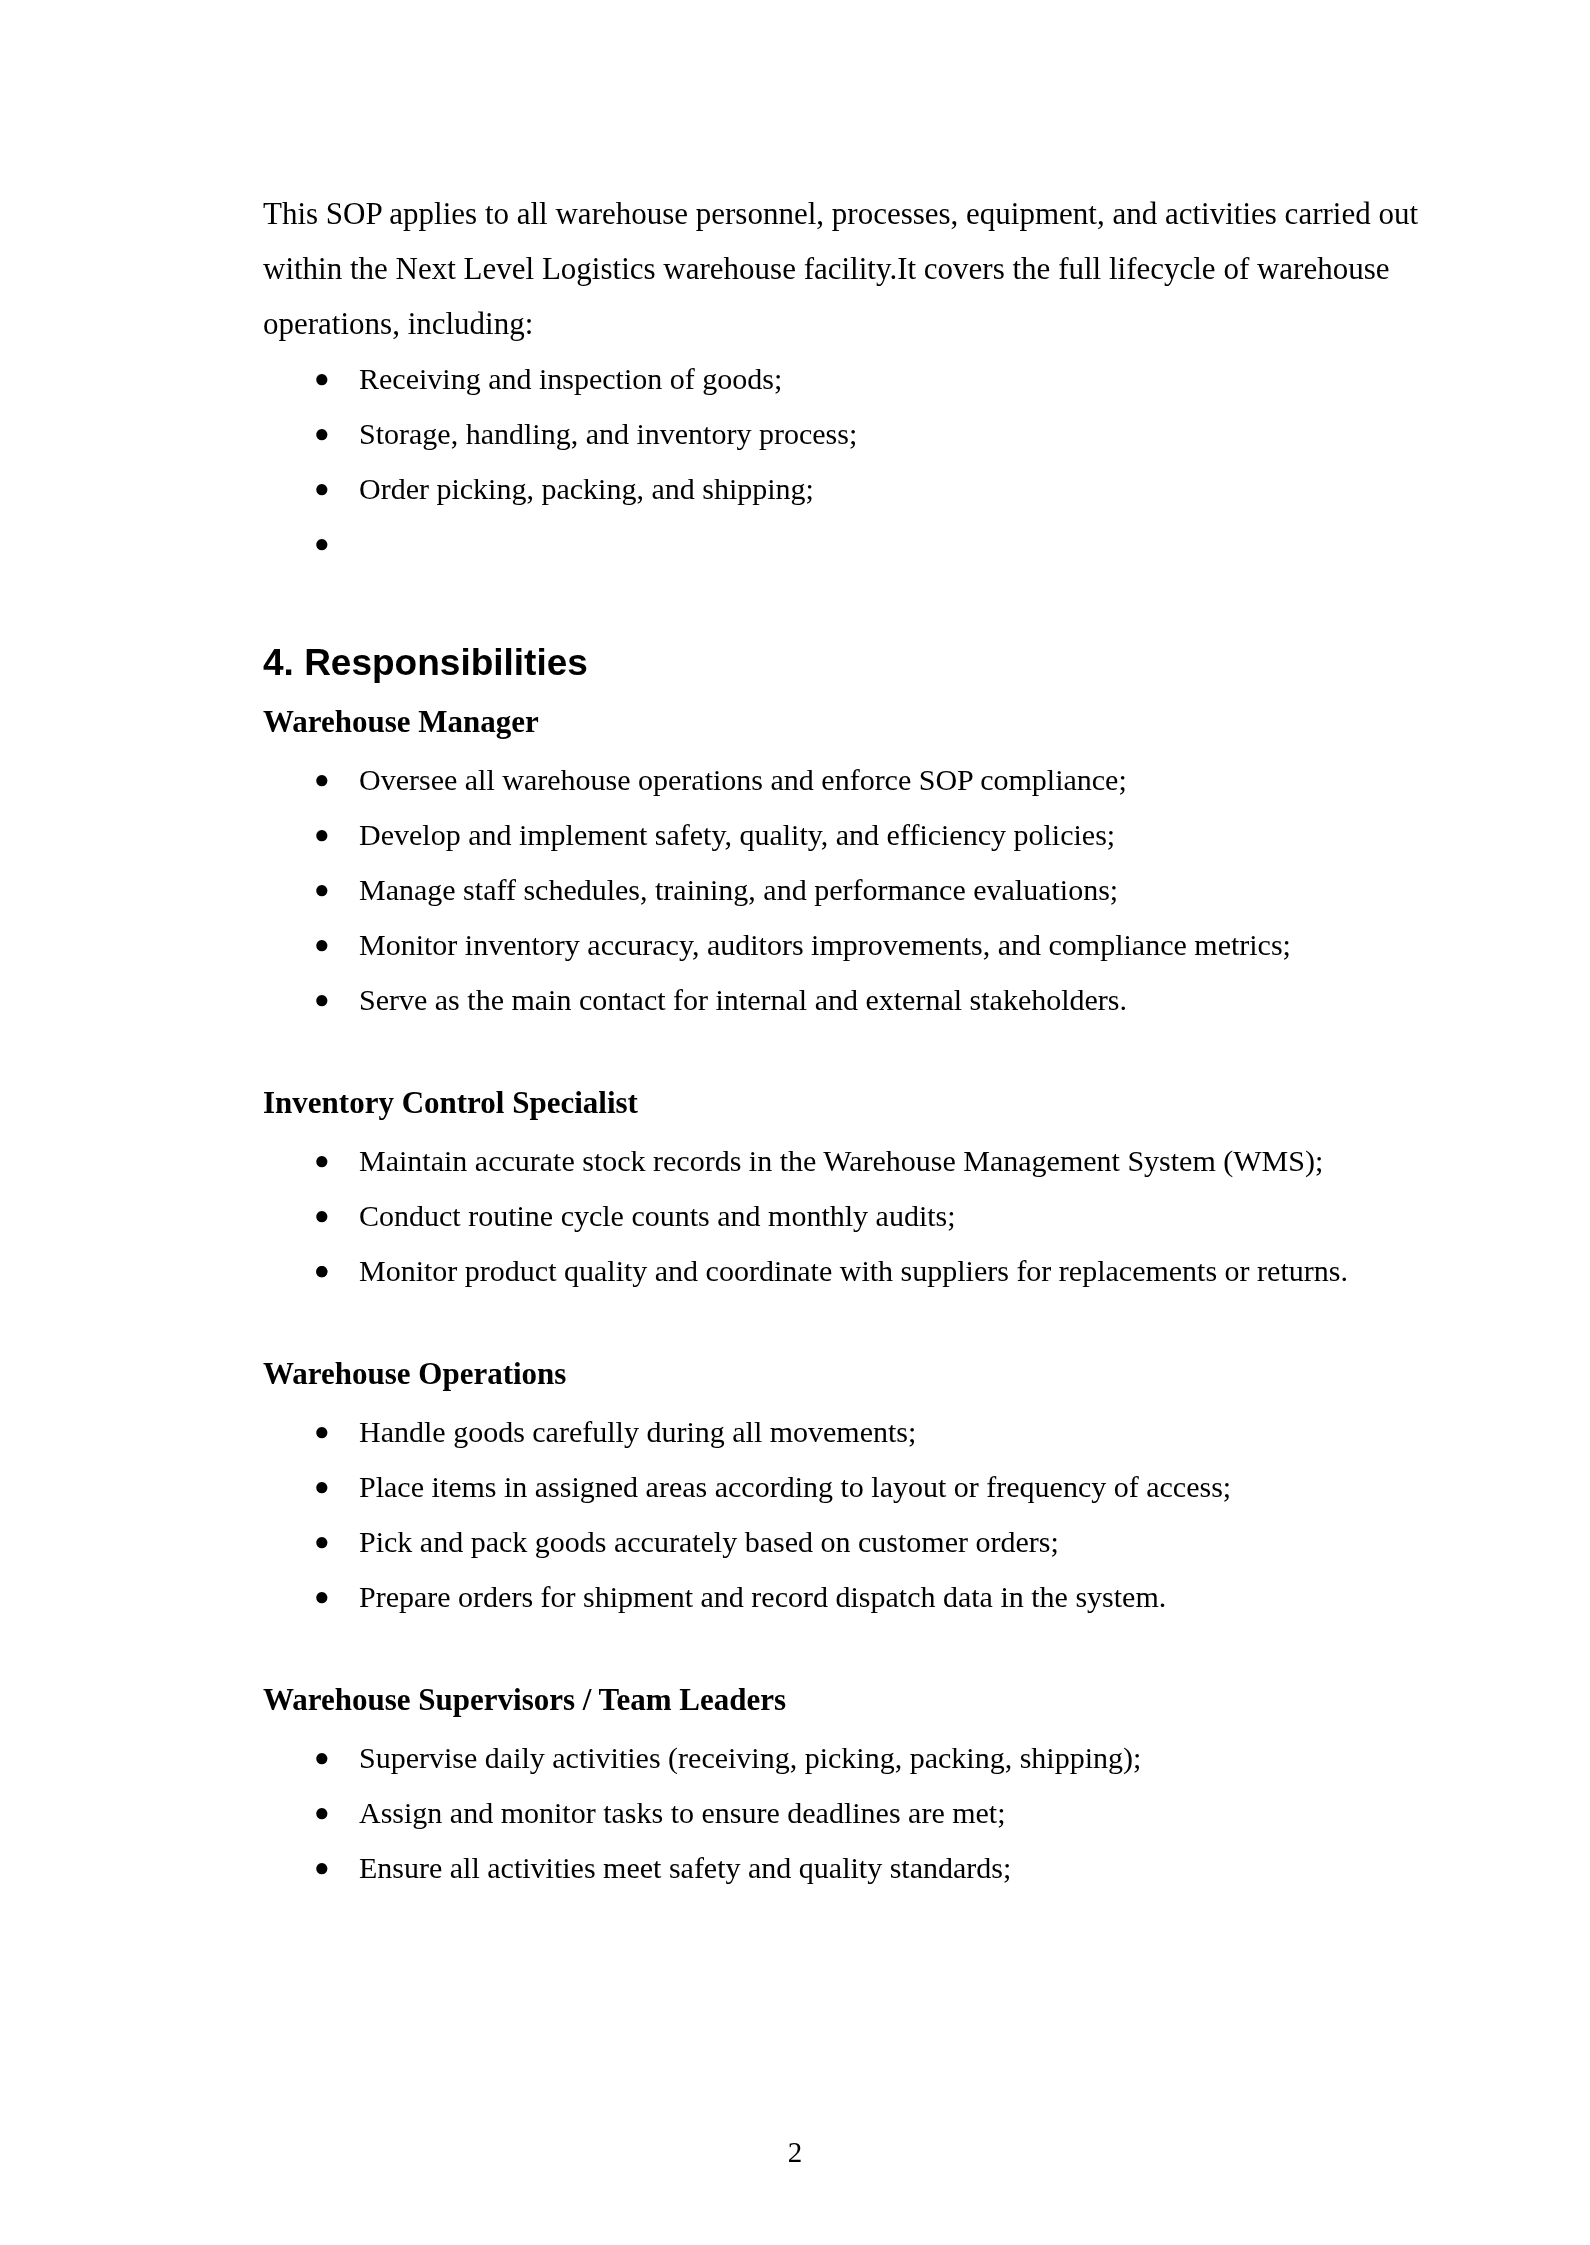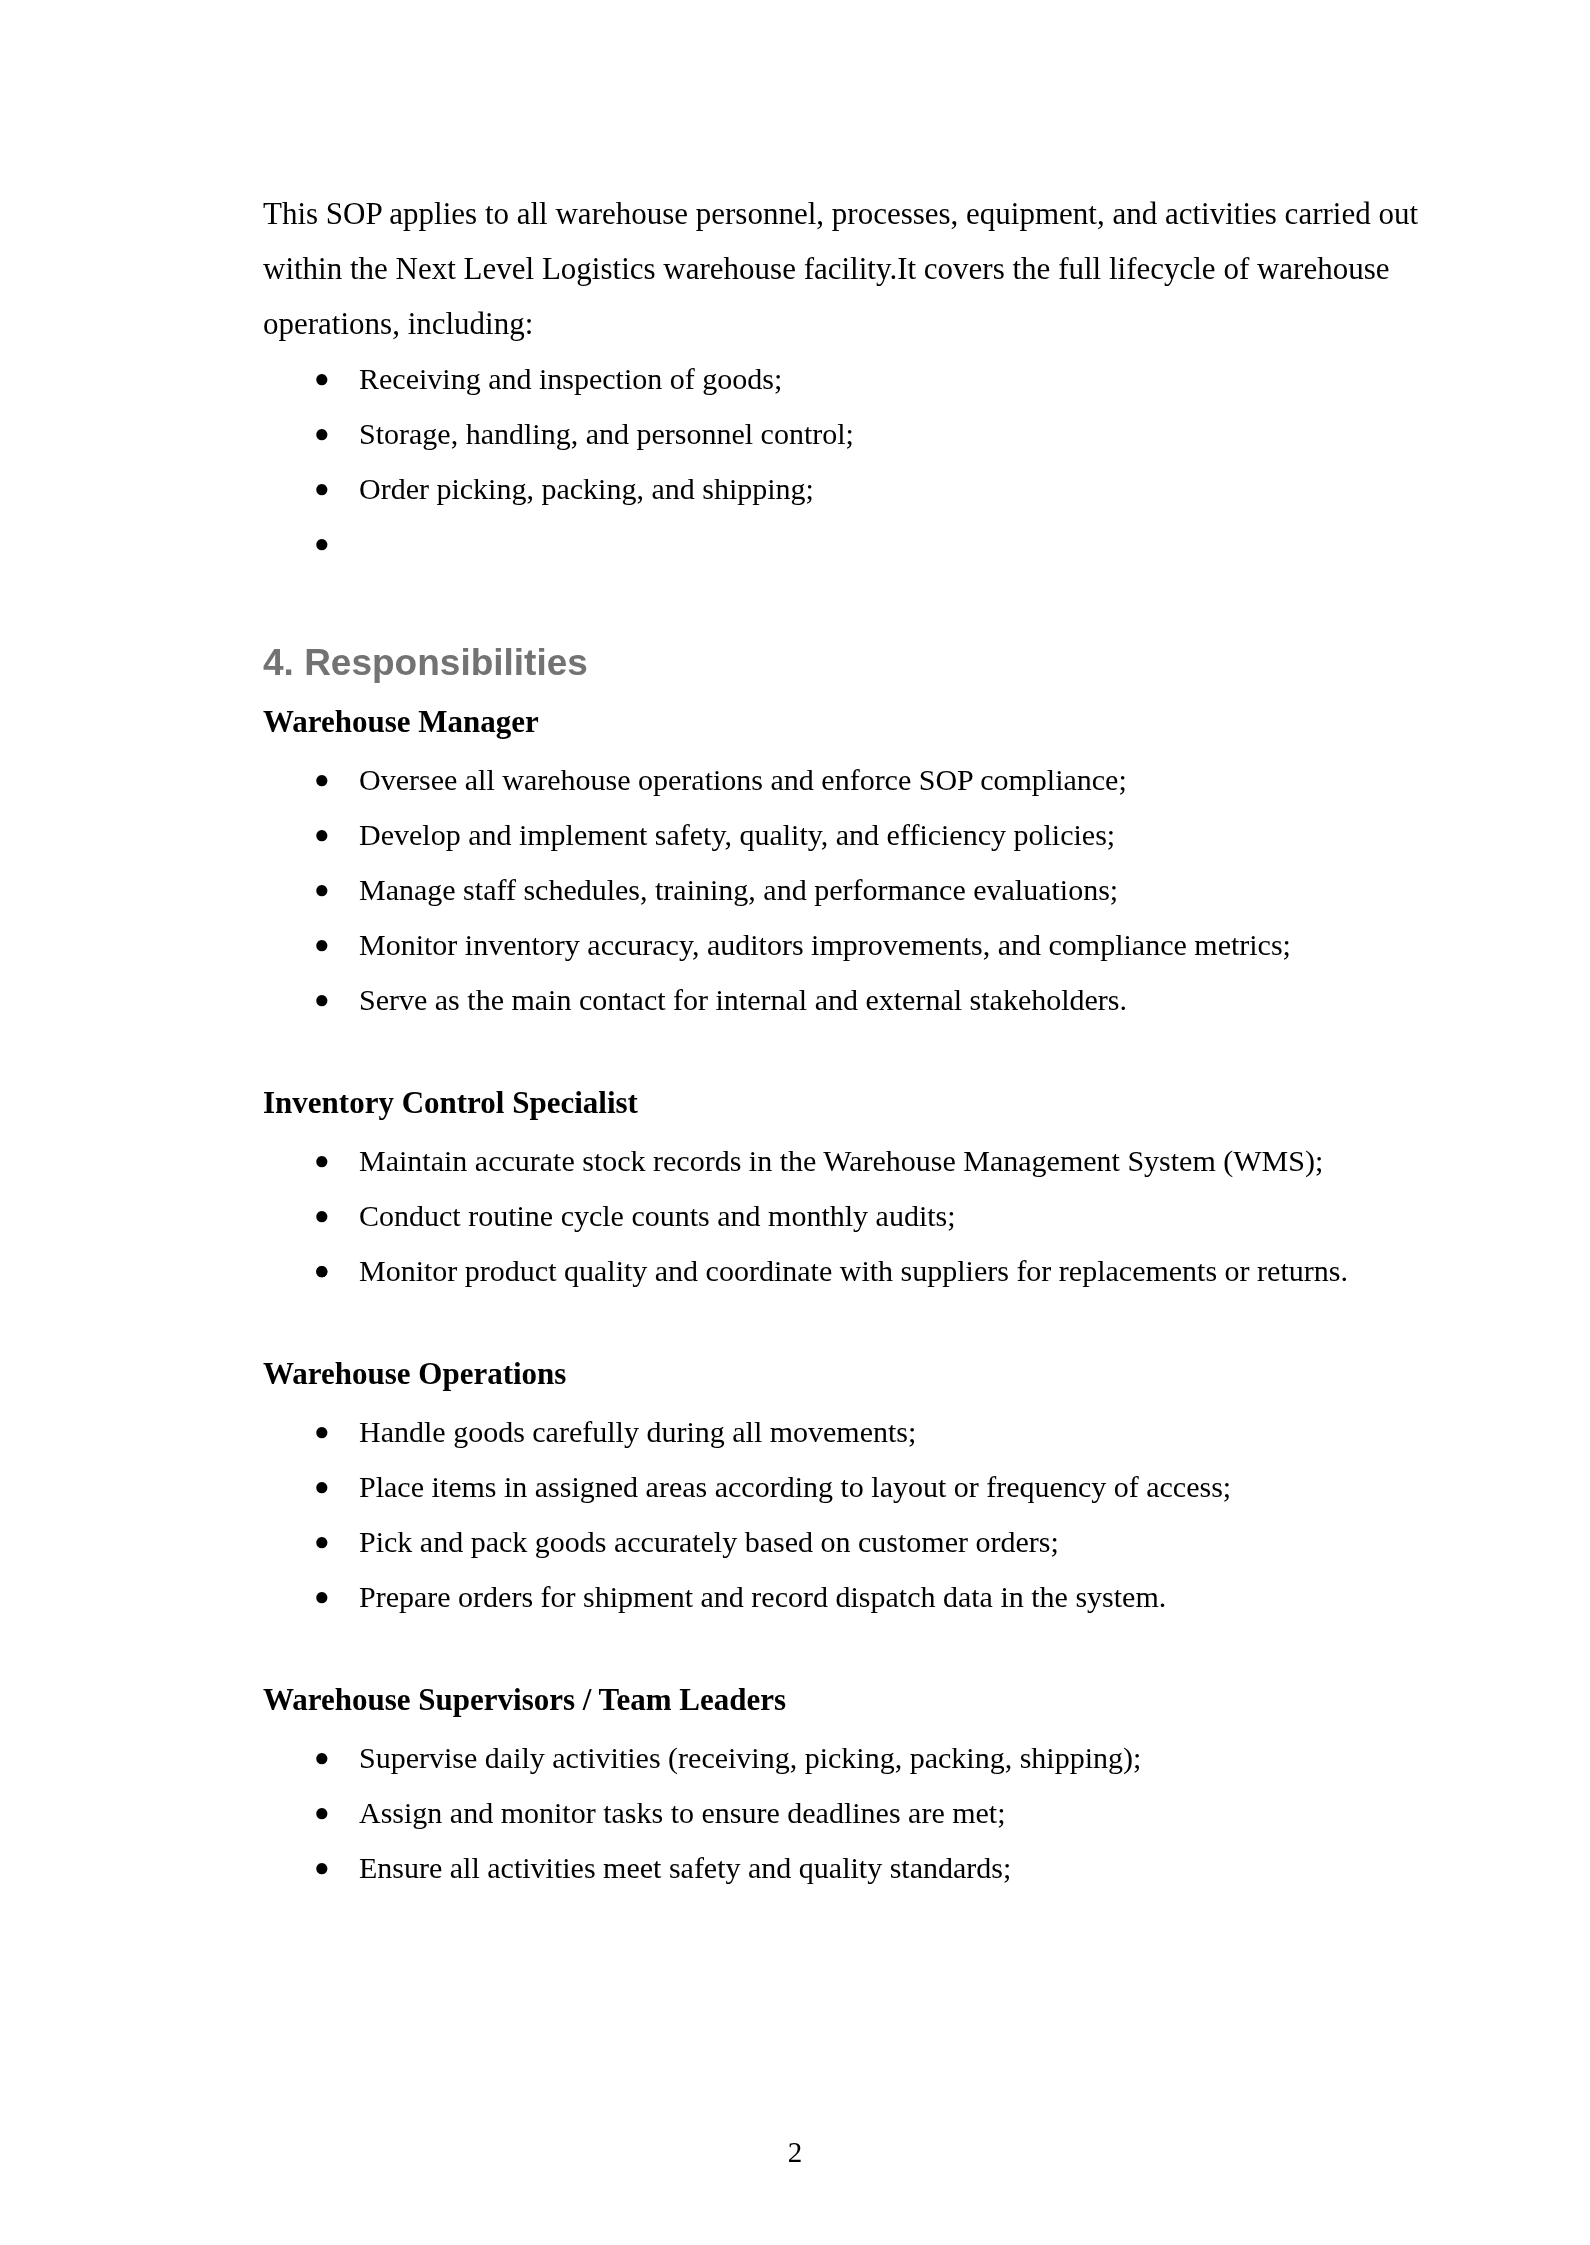--- a/index.html
+++ b/index.html
@@ -53,21 +53,21 @@
     color: #000000;
   }
   .list-scope {
     margin-top: 4px;
   }
   h2.section-heading {
     font-family: "Liberation Sans", "DejaVu Sans", sans-serif;
     font-size: 37px;
     font-weight: bold;
     line-height: 46px;
-    color: #737373;
+    color: #000000;
     margin: 0;
     padding: 0;
   }
   h3.role-heading {
     font-family: "Liberation Serif", "DejaVu Serif", serif;
     font-size: 31px;
     font-weight: bold;
     line-height: 48px;
     color: #000000;
     margin: 0;
@@ -92,21 +92,21 @@
 <body>
 
 <div class="page">
 
   <div class="content">
 
     <p class="para">This SOP applies to all warehouse personnel, processes, equipment, and activities carried out within the Next Level Logistics warehouse facility.It covers the full lifecycle of warehouse operations, including:</p>
 
     <ul class="bullets list-scope">
       <li><span class="bullet-dot">●</span><span>Receiving and inspection of goods;</span></li>
-      <li><span class="bullet-dot">●</span><span>Storage, handling, and personnel control;</span></li>
+      <li><span class="bullet-dot">●</span><span>Storage, handling, and inventory process;</span></li>
       <li><span class="bullet-dot">●</span><span>Order picking, packing, and shipping;</span></li>
       <li><span class="bullet-dot">●</span></li>
     </ul>
 
     <div class="gap-after-scope"></div>
 
     <h2 class="section-heading">4. Responsibilities</h2>
 
     <div class="gap-heading-to-role"></div>
 

